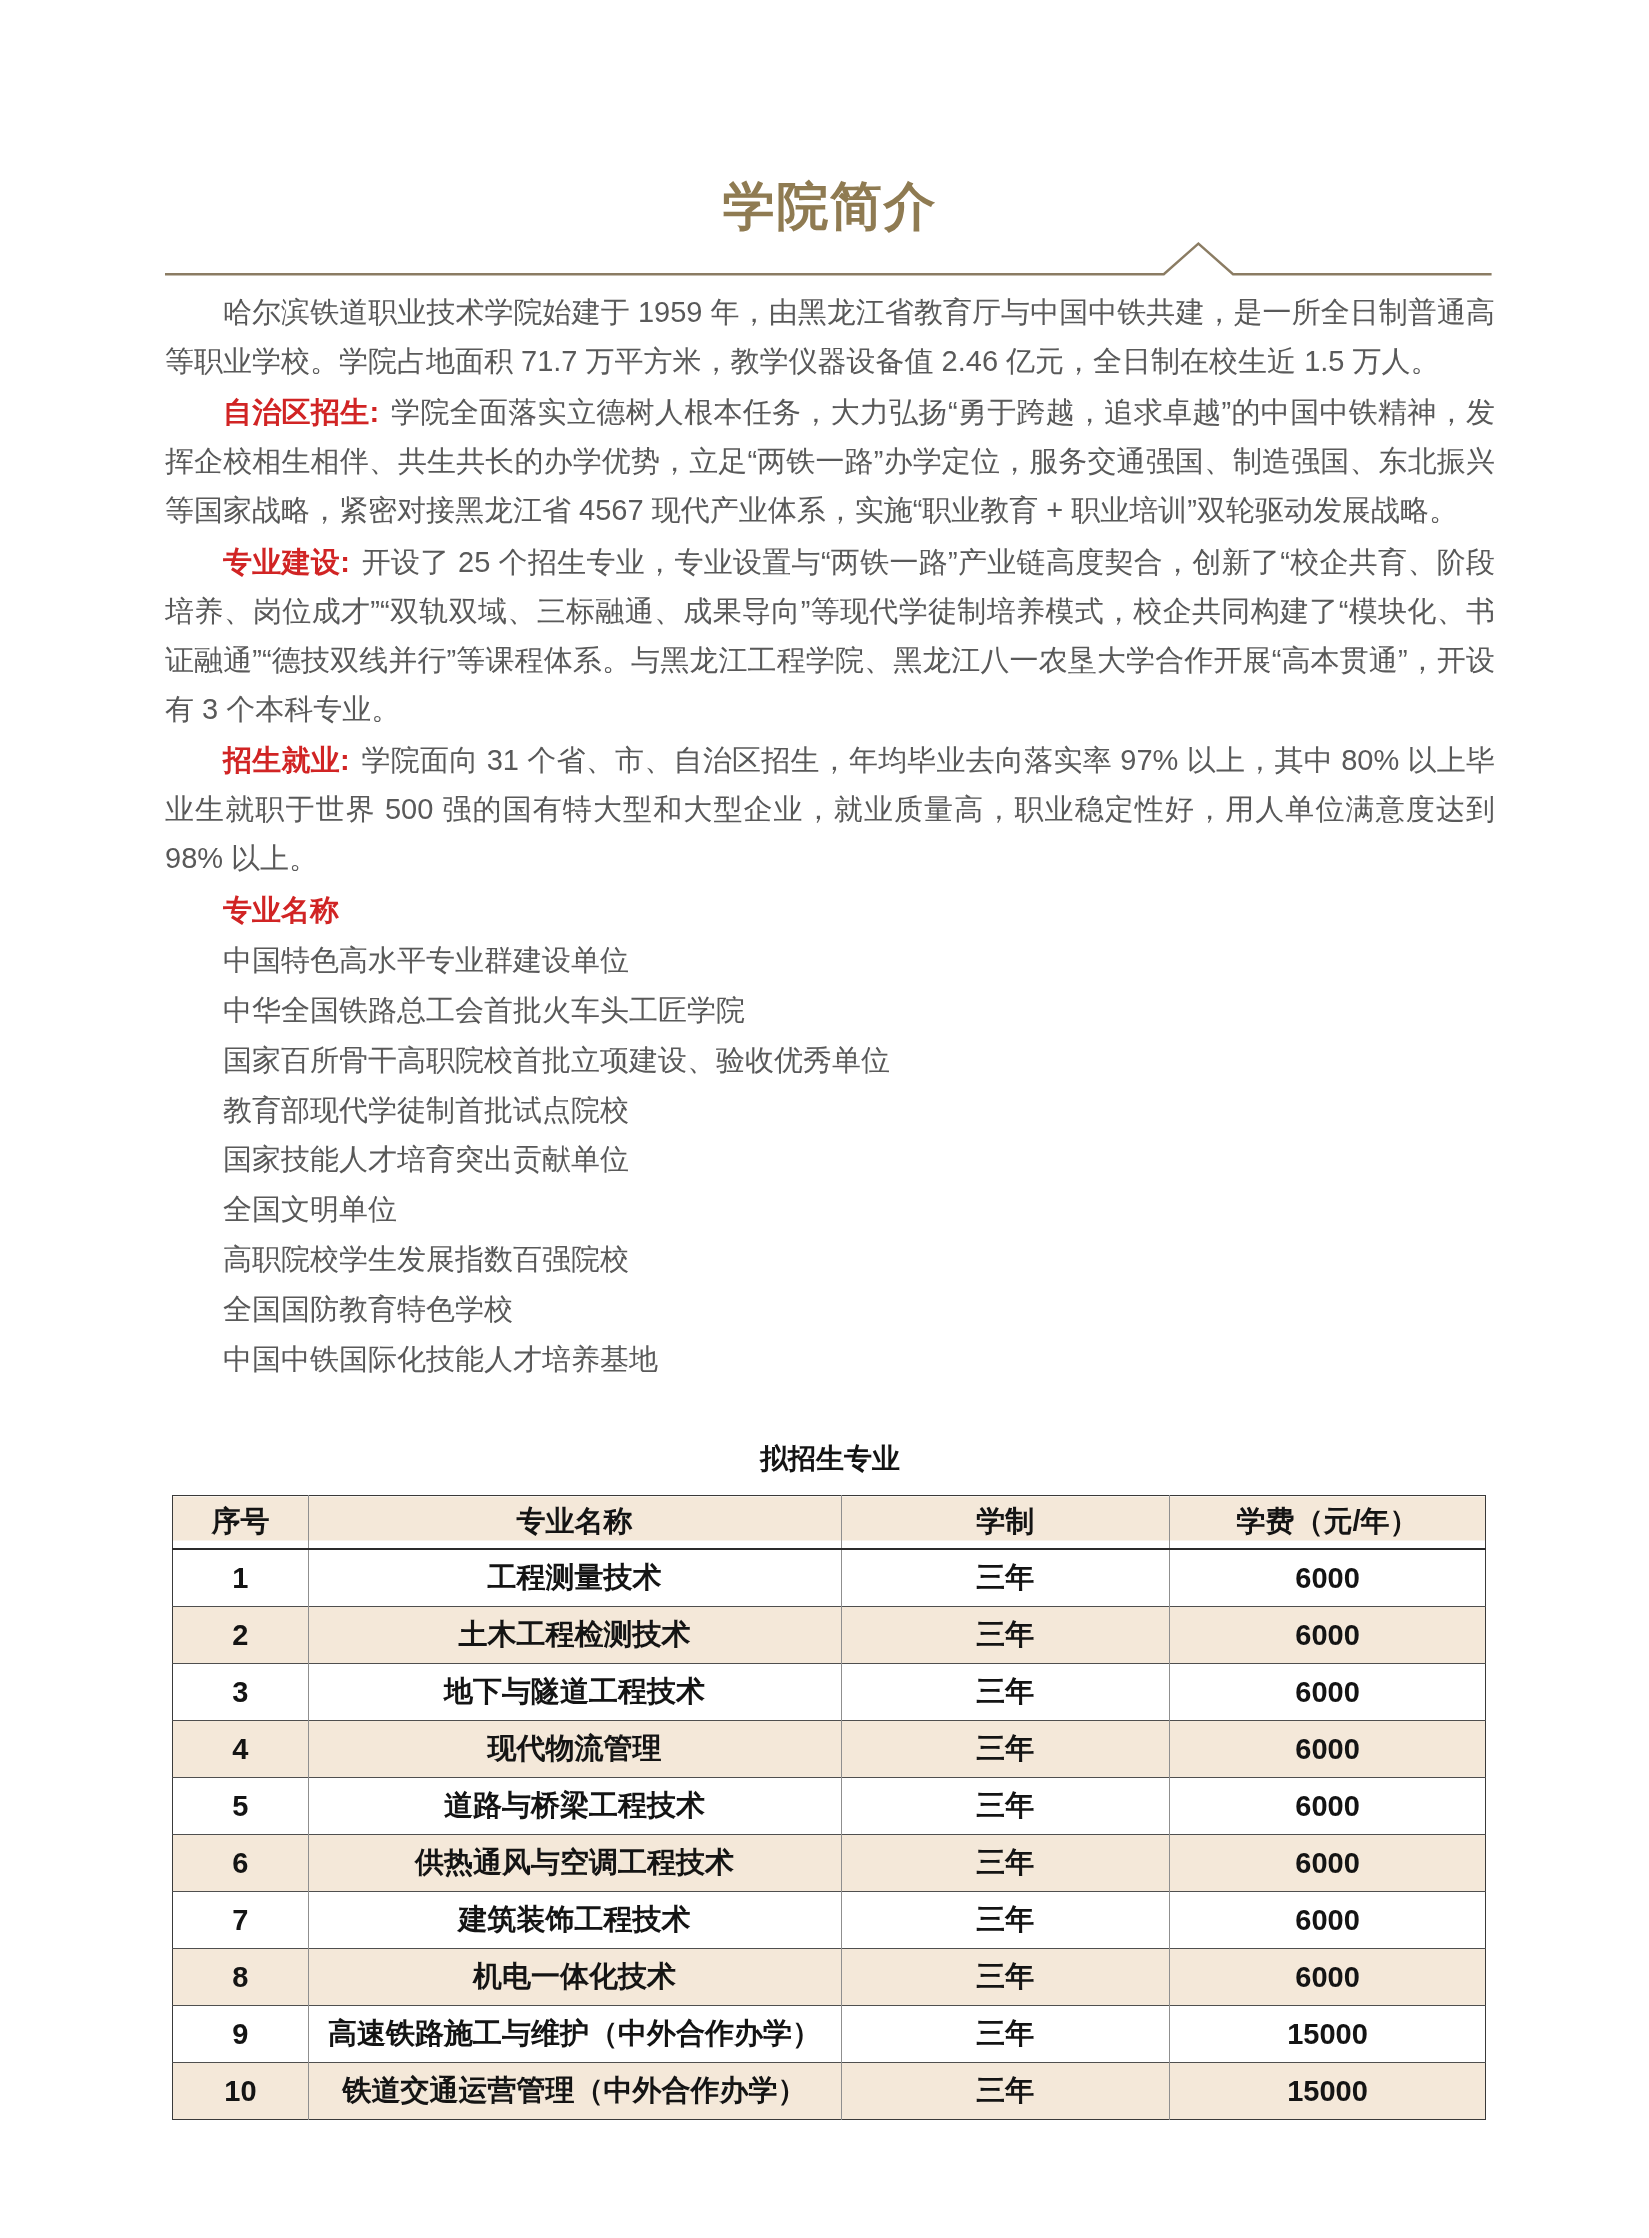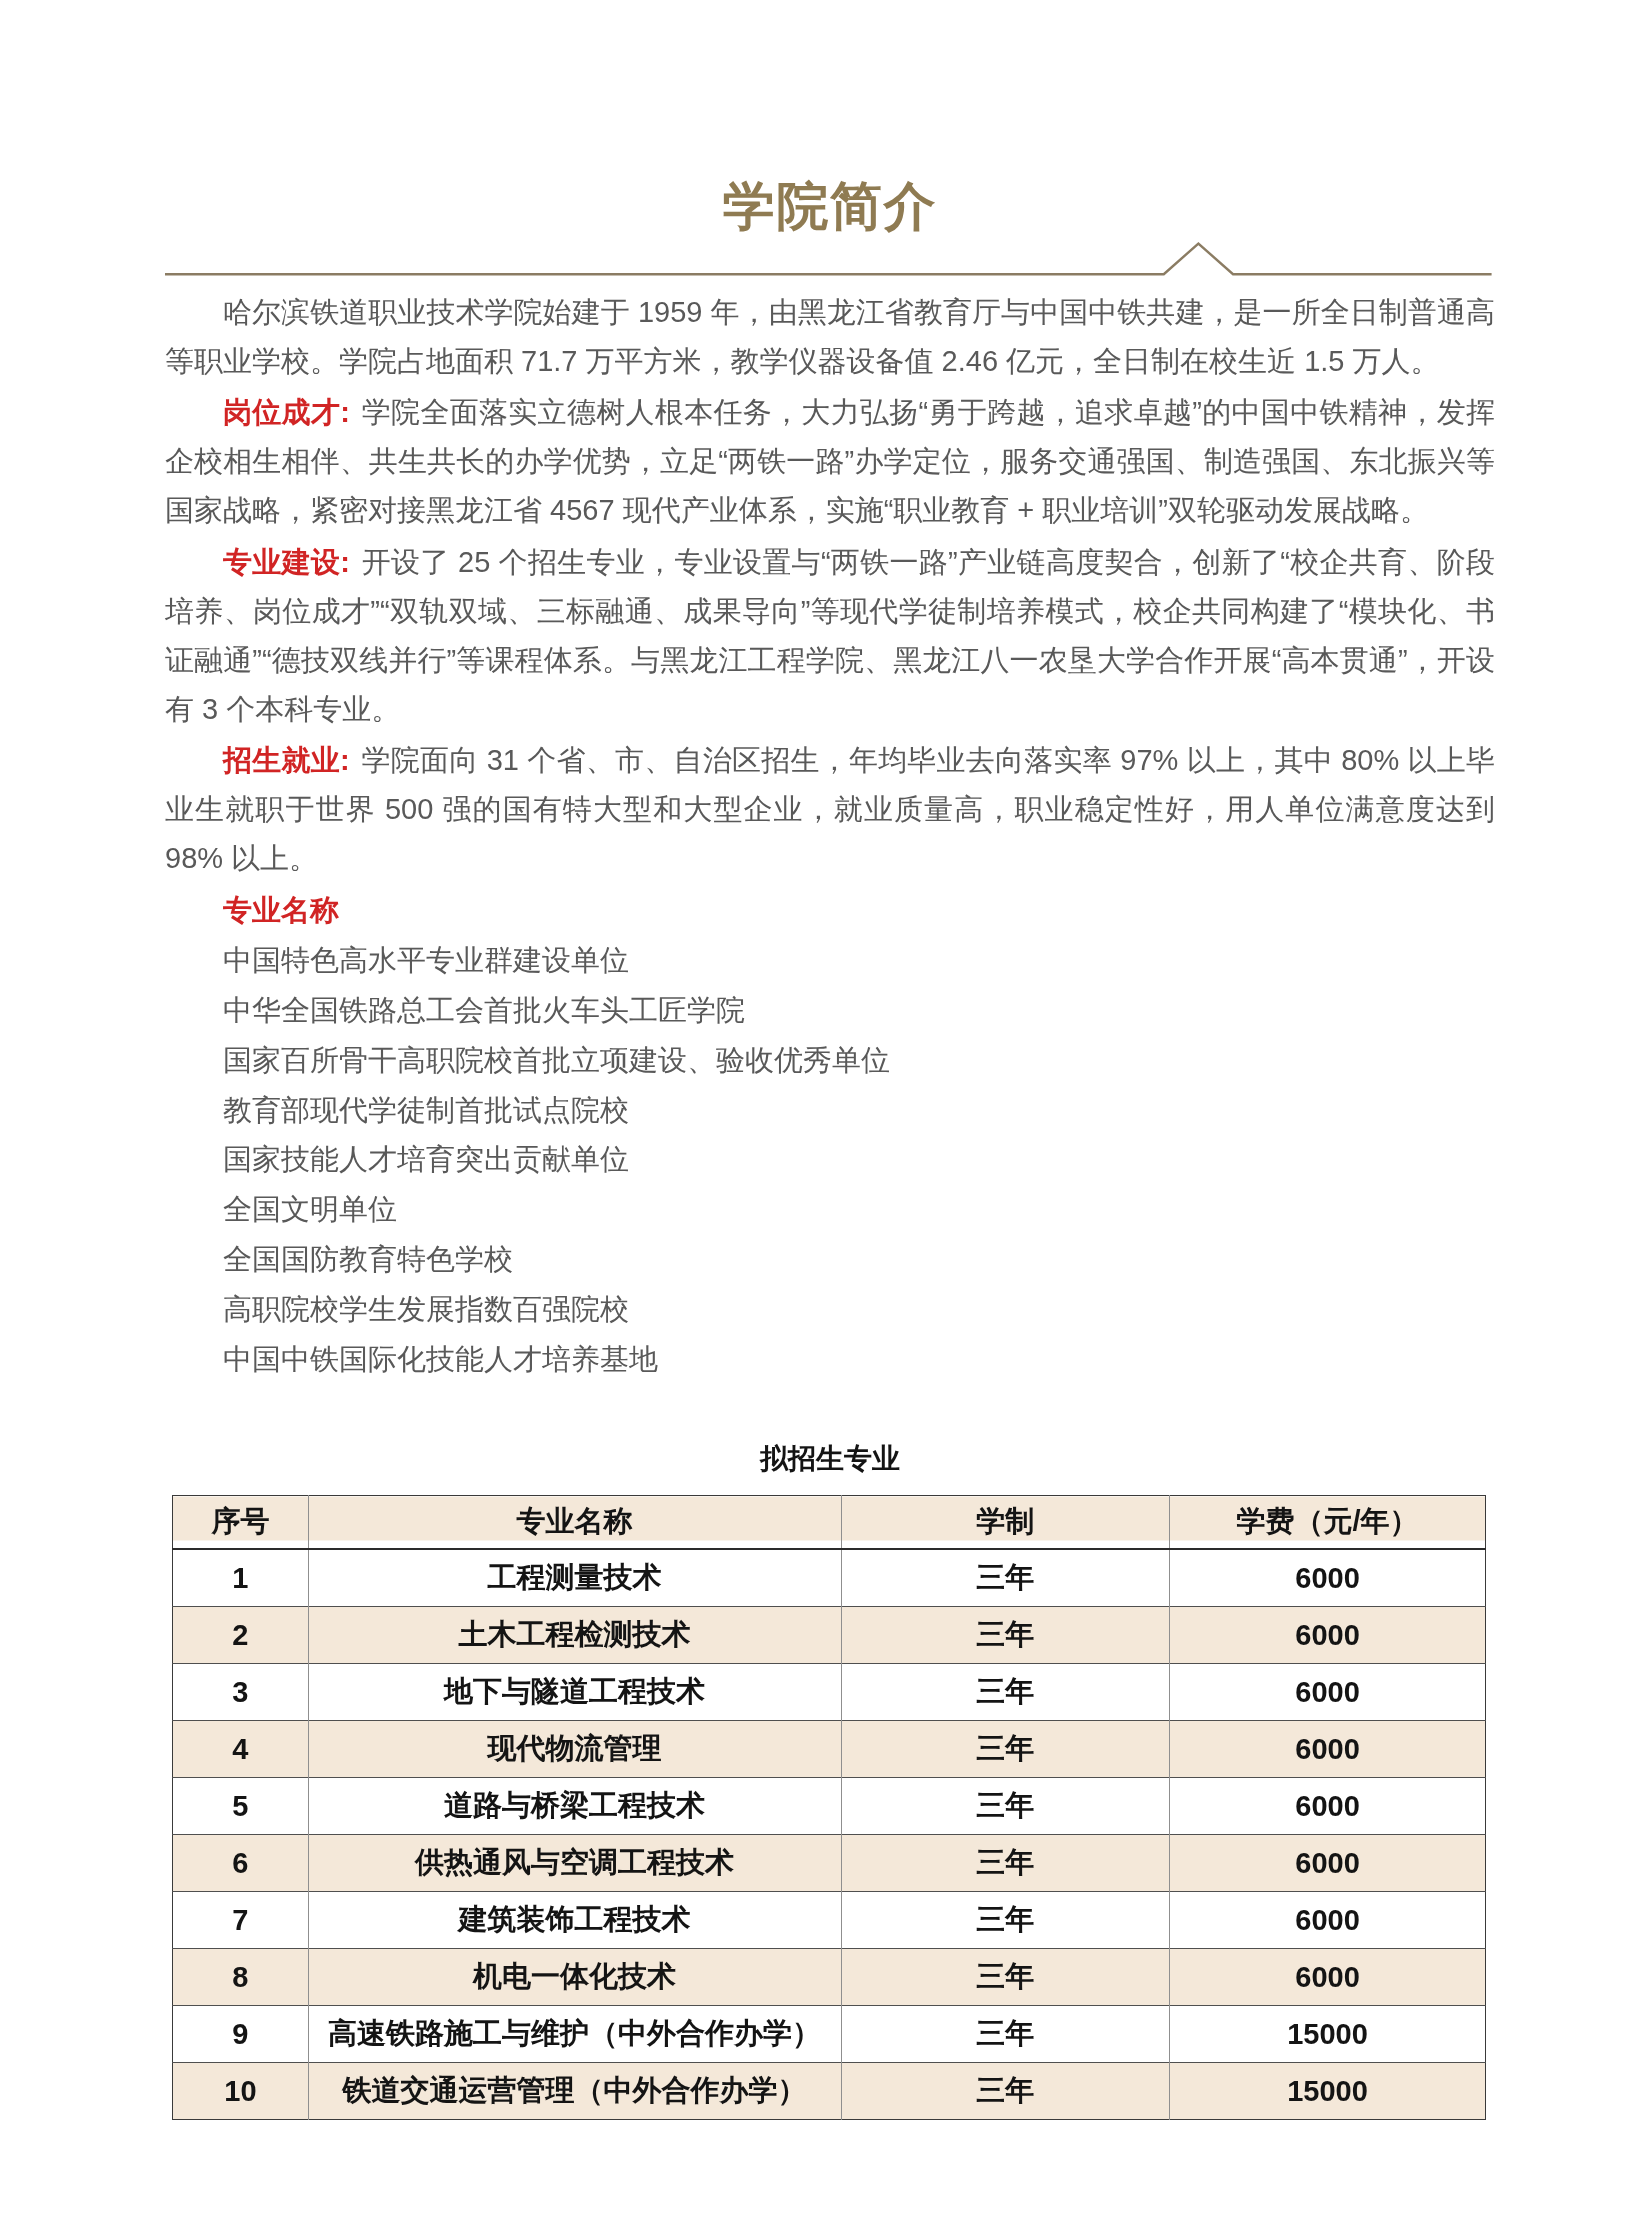--- a/index.html
+++ b/index.html
@@ -109,37 +109,37 @@
   <h1 class="page-title">学院简介</h1>
 
   <svg class="title-divider" viewBox="0 0 1650 48" xmlns="http://www.w3.org/2000/svg" aria-hidden="true">
     <path d="M 0 41 L 1240 41 L 1283 3 L 1326 41 L 1647 41" fill="none" stroke="#8B7C63" stroke-width="3"></path>
   </svg>
 
   <div class="body-text">
 
     <p class="para"><span>哈尔滨铁道职业技术学院始建于 1959 年，由黑龙江省教育厅与中国中铁共建，是一所全日制普通高等职业学校。学院占地面积 71.7 万平方米，教学仪器设备值 2.46 亿元，全日制在校生近 1.5 万人。</span></p>
 
-    <p class="para"><span class="plabel">岗位成才:</span><span>学院全面落实立德树人根本任务，大力弘扬“勇于跨越，追求卓越”的中国中铁精神，发挥企校相生相伴、共生共长的办学优势，立足“两铁一路”办学定位，服务交通强国、制造强国、东北振兴等国家战略，紧密对接黑龙江省 4567 现代产业体系，实施“职业教育 + 职业培训”双轮驱动发展战略。</span></p>
+    <p class="para"><span class="plabel">自治区招生:</span><span>学院全面落实立德树人根本任务，大力弘扬“勇于跨越，追求卓越”的中国中铁精神，发挥企校相生相伴、共生共长的办学优势，立足“两铁一路”办学定位，服务交通强国、制造强国、东北振兴等国家战略，紧密对接黑龙江省 4567 现代产业体系，实施“职业教育 + 职业培训”双轮驱动发展战略。</span></p>
 
     <p class="para"><span class="plabel">专业建设:</span><span>开设了 25 个招生专业，专业设置与“两铁一路”产业链高度契合，创新了“校企共育、阶段培养、岗位成才”“双轨双域、三标融通、成果导向”等现代学徒制培养模式，校企共同构建了“模块化、书证融通”“德技双线并行”等课程体系。与黑龙江工程学院、黑龙江八一农垦大学合作开展“高本贯通”，开设有 3 个本科专业。</span></p>
 
     <p class="para"><span class="plabel">招生就业:</span><span>学院面向 31 个省、市、自治区招生，年均毕业去向落实率 97% 以上，其中 80% 以上毕业生就职于世界 500 强的国有特大型和大型企业，就业质量高，职业稳定性好，用人单位满意度达到 98% 以上。</span></p>
 
     <p class="honors-heading">专业名称</p>
 
     <div class="honors-list">
       <div class="honor-item">中国特色高水平专业群建设单位</div>
       <div class="honor-item">中华全国铁路总工会首批火车头工匠学院</div>
       <div class="honor-item">国家百所骨干高职院校首批立项建设、验收优秀单位</div>
       <div class="honor-item">教育部现代学徒制首批试点院校</div>
       <div class="honor-item">国家技能人才培育突出贡献单位</div>
       <div class="honor-item">全国文明单位</div>
+      <div class="honor-item">高职院校学生发展指数百强院校</div>
       <div class="honor-item">全国国防教育特色学校</div>
-      <div class="honor-item">高职院校学生发展指数百强院校</div>
       <div class="honor-item">中国中铁国际化技能人才培养基地</div>
     </div>
   </div>
 
   <h2 class="table-title">拟招生专业</h2>
 
   <table class="admission">
     <colgroup>
       <col style="width:10.3%">
         <col style="width:40.6%">

